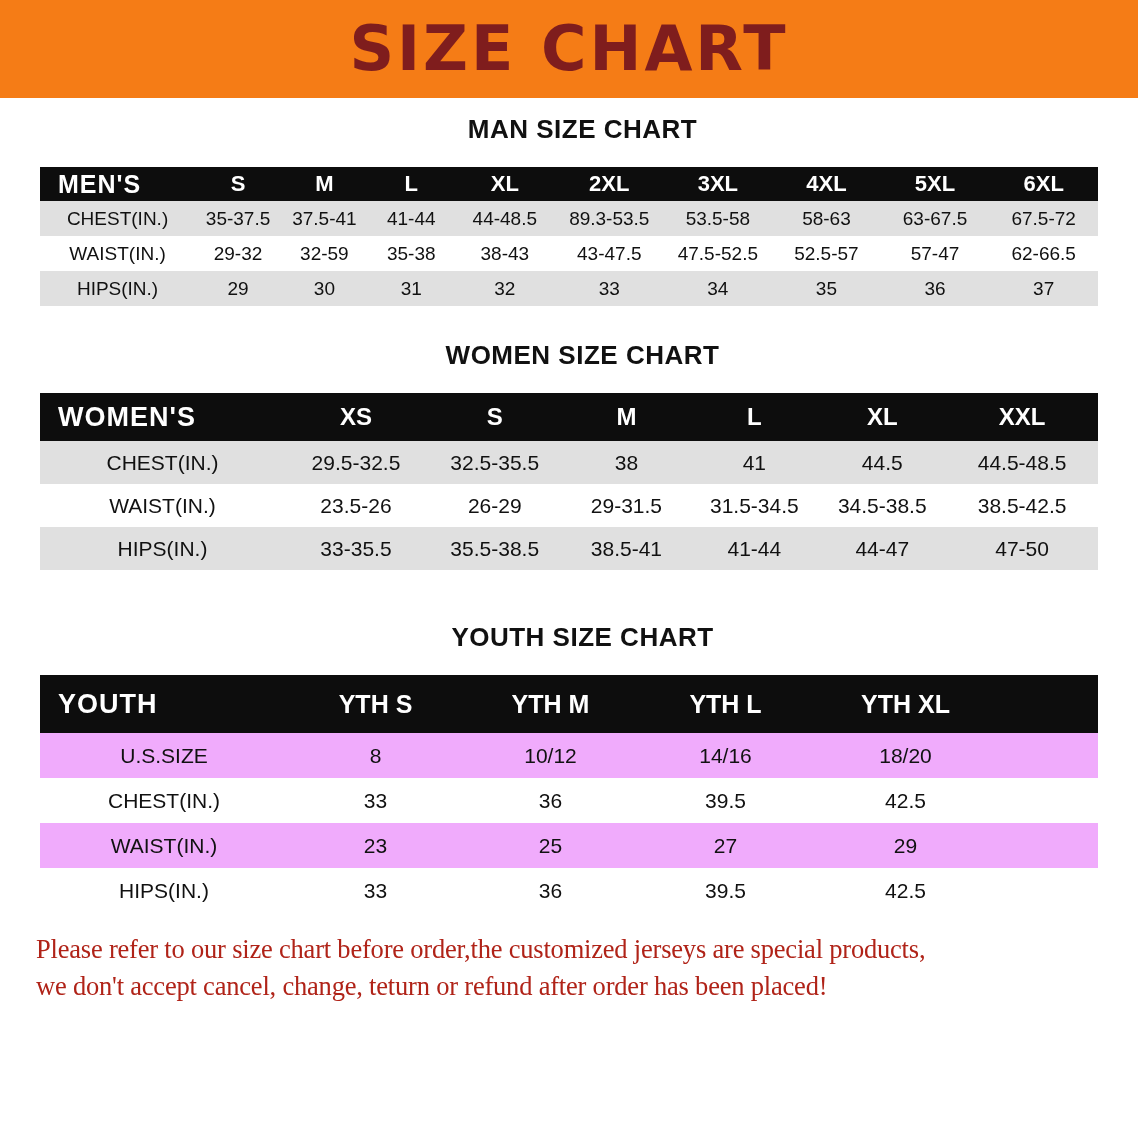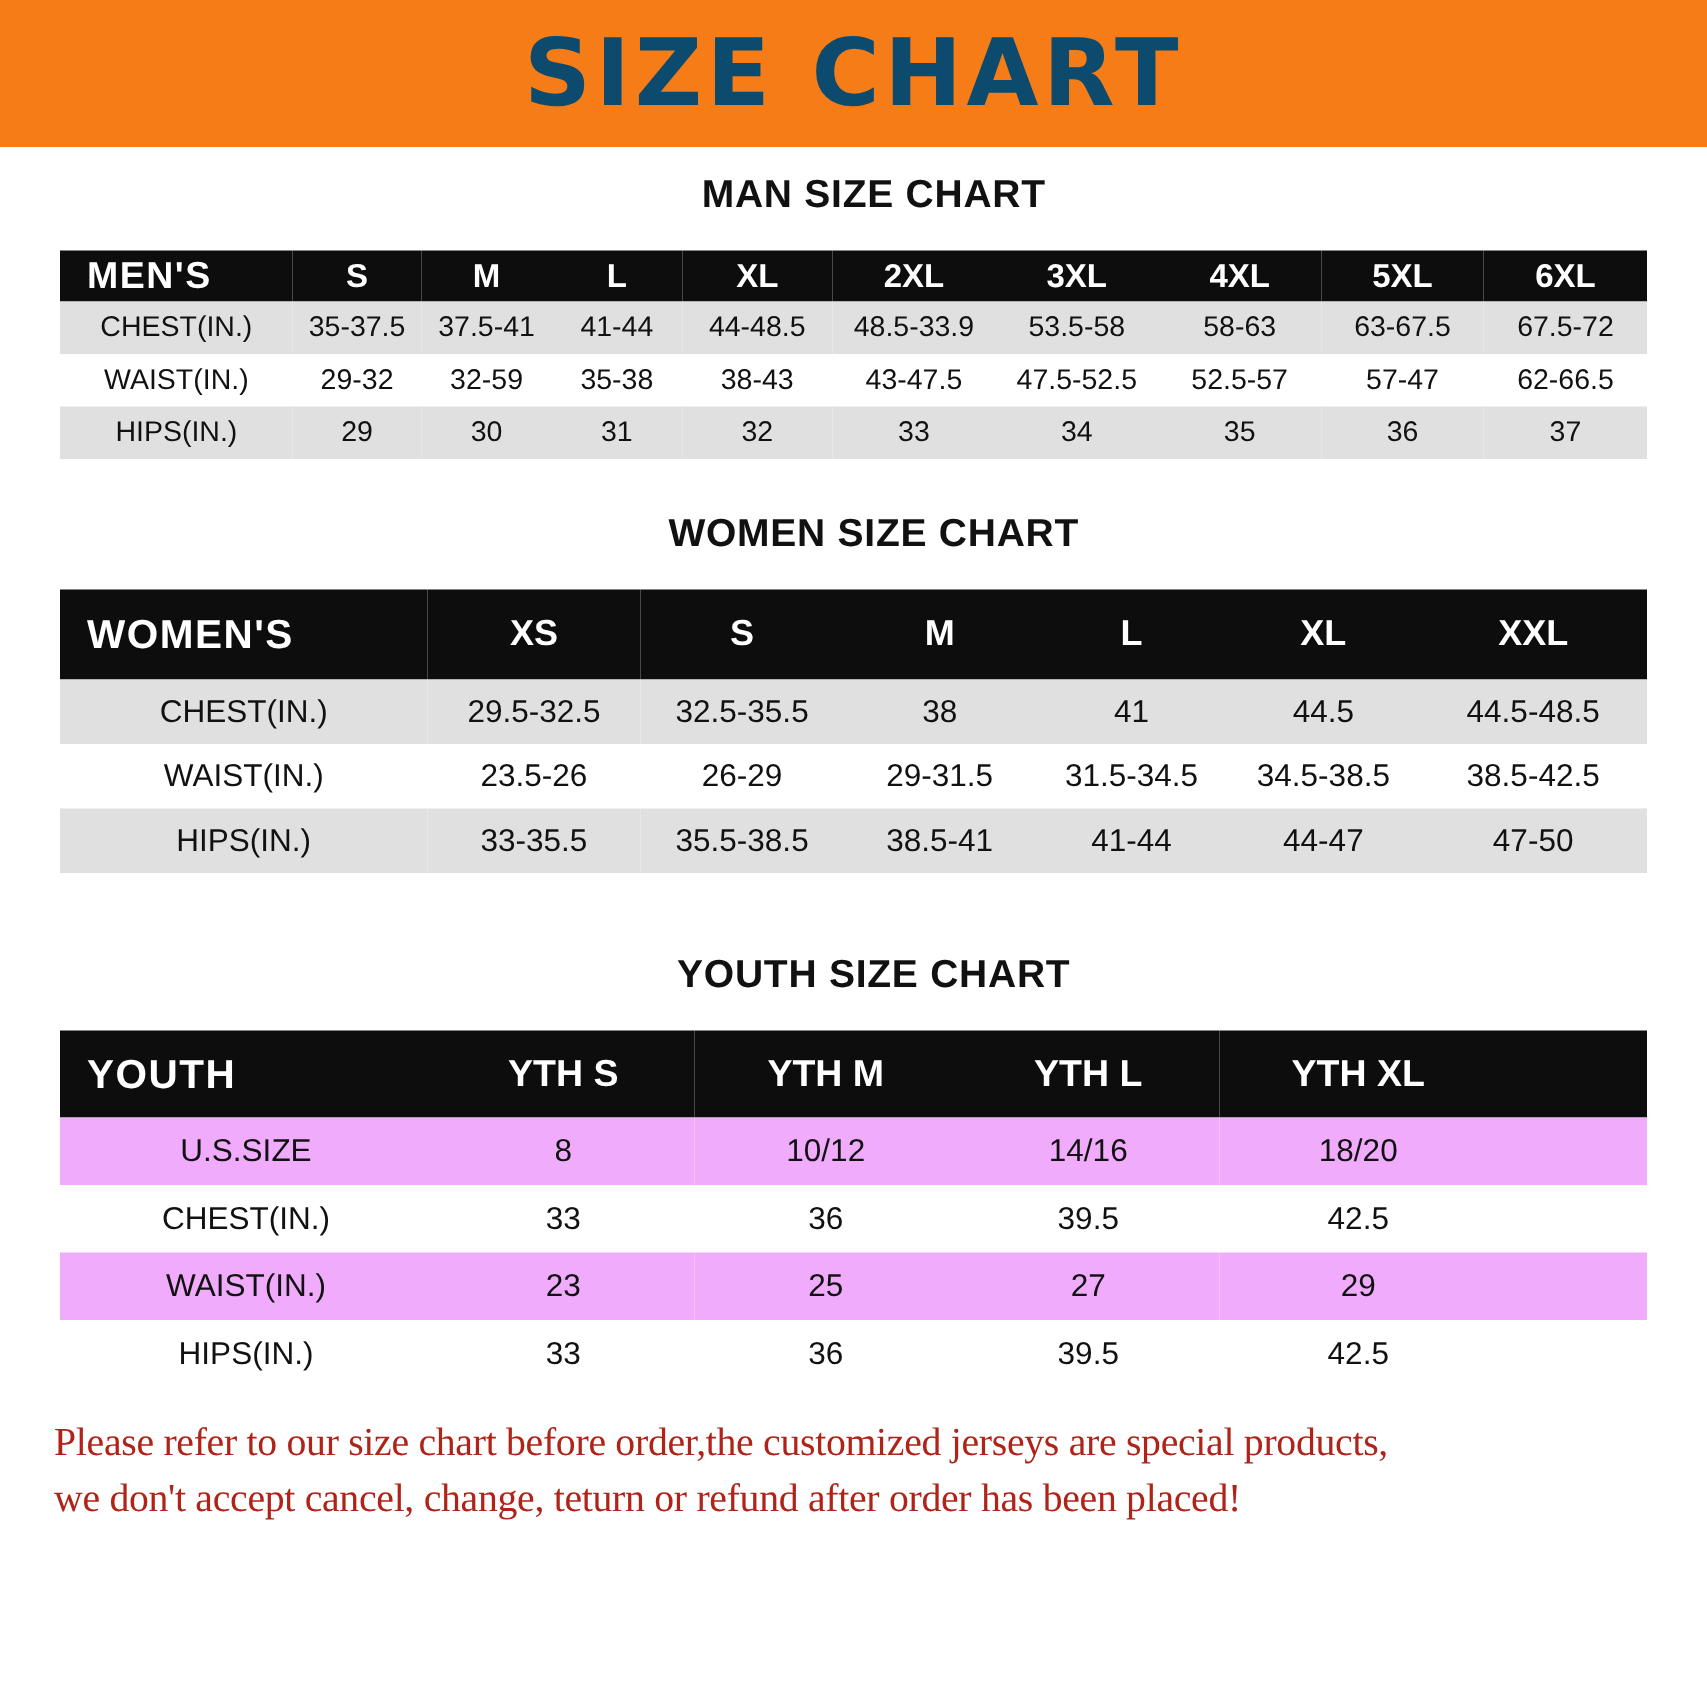--- a/index.html
+++ b/index.html
@@ -28,21 +28,21 @@
     background: #f57c16;
     display: flex;
     align-items: center;
     justify-content: center;
   }
   .banner-title {
     font-family: "DejaVu Sans", sans-serif;
     font-weight: 700;
     font-size: 62px;
     letter-spacing: 3px;
-    color: #0c4a6e;
+    color: #7f1d1d;
     line-height: 1;
   }
   .section-title {
     text-align: center;
     font-family: "Liberation Sans", sans-serif;
     font-weight: 700;
     font-size: 26px;
     color: #111111;
     letter-spacing: 0.5px;
     margin-left: 27px;
@@ -85,21 +85,21 @@
   
   #men-table thead th { height: 34px; font-size: 22px; }
   #men-table thead th.corner { font-size: 25px; }
   #men-table tbody tr { height: 35px; }
   #men-table tbody td { font-size: 19px; }
   #men-table tbody td.rowlabel { font-size: 19px; }
   #men-table tbody tr.odd { background: #e0e0e0; }
   #men-table tbody tr.even { background: #ffffff; }
 
   
-  #women-table thead th { height: 60px; font-size: 24px; }
+  #women-table thead th { height: 48px; font-size: 24px; }
   #women-table thead th.corner { font-size: 27px; }
   #women-table tbody tr { height: 43px; }
   #women-table tbody td { font-size: 21px; }
   #women-table tbody tr.odd { background: #e0e0e0; }
   #women-table tbody tr.even { background: #ffffff; }
 
   
   #youth-table thead th { height: 58px; font-size: 25px; }
   #youth-table thead th.corner { font-size: 27px; }
   #youth-table tbody tr { height: 45px; }
@@ -159,21 +159,21 @@
           <th>6XL</th>
         </tr>
       </thead>
       <tbody>
         <tr class="odd">
           <td class="rowlabel">CHEST(IN.)</td>
           <td>35-37.5</td>
           <td>37.5-41</td>
           <td>41-44</td>
           <td>44-48.5</td>
-          <td>48.5-33.9</td>
+          <td>89.3-53.5</td>
           <td>53.5-58</td>
           <td>58-63</td>
           <td>63-67.5</td>
           <td>67.5-72</td>
         </tr>
         <tr class="even">
           <td class="rowlabel">WAIST(IN.)</td>
           <td>29-32</td>
           <td>32-59</td>
           <td>35-38</td>

